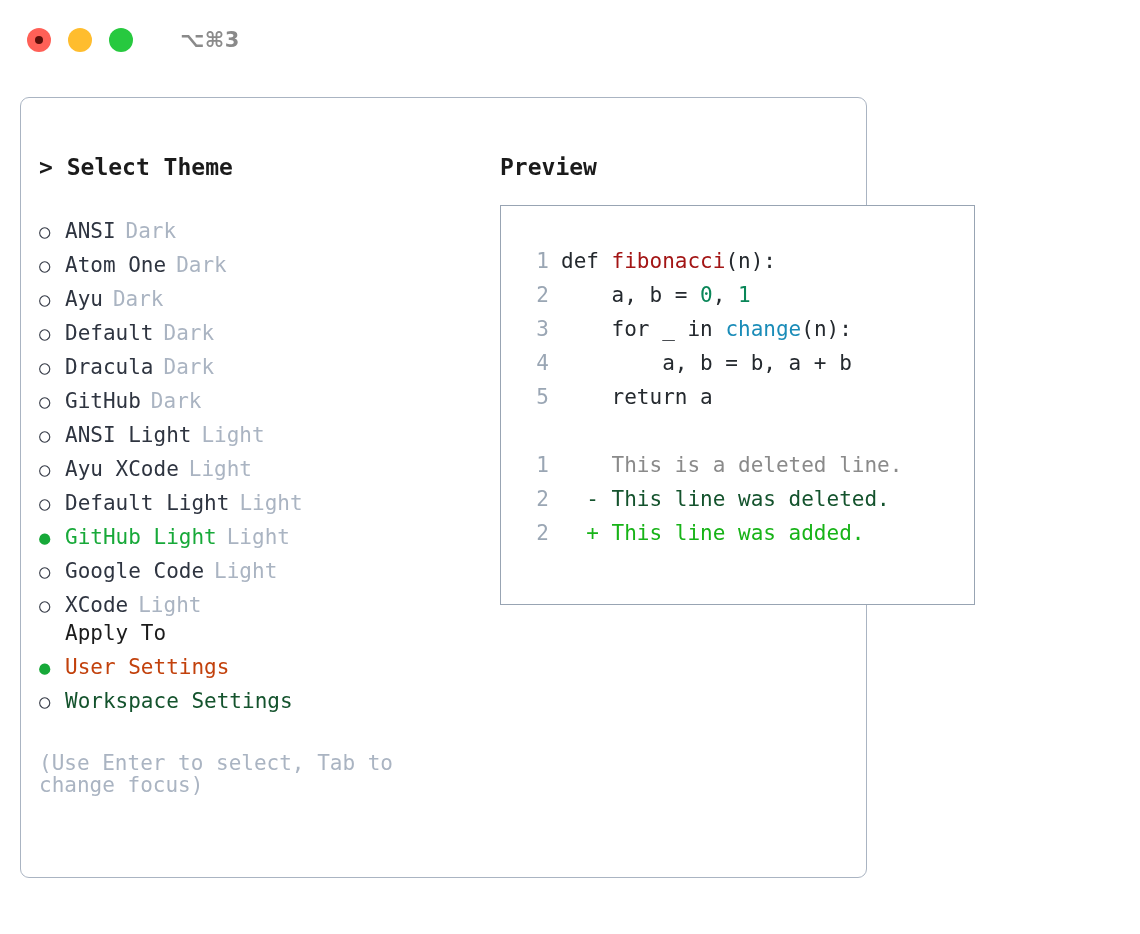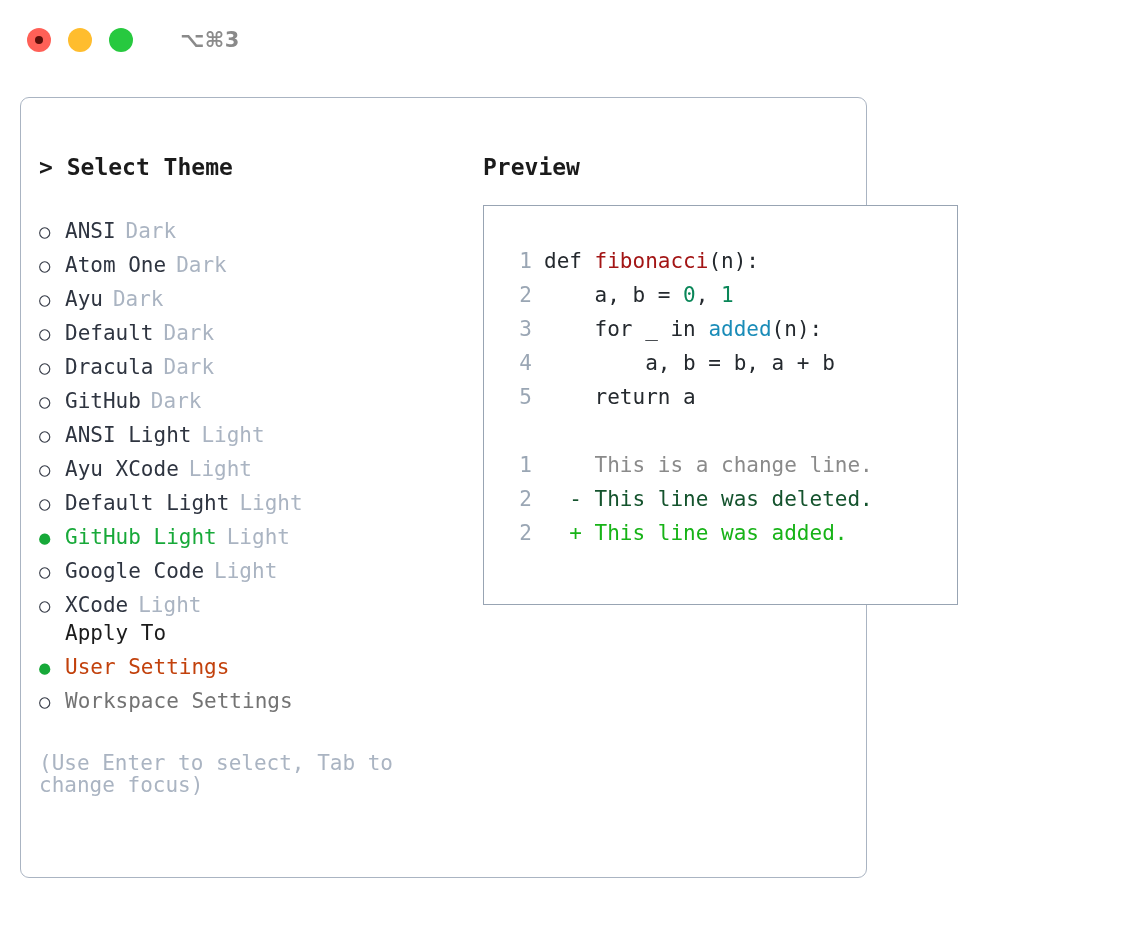--- a/index.html
+++ b/index.html
@@ -137,36 +137,36 @@
     white-space: pre;
   }
   .apply-row {
     display: flex;
     align-items: baseline;
     line-height: 34px;
     height: 34px;
     font-size: 21px;
     white-space: pre;
   }
-  .apply-row .opt-label { color: #737373; }
+  .apply-row .opt-label { color: #14532d; }
   .apply-row.selected .opt-label { color: #c2410c; }
   .apply-row.selected .bullet { color: #17a939; }
 
   .hint {
     margin-top: 34px;
     font-size: 21px;
     line-height: 22px;
     color: #aab4c2;
     width: 404px;
   }
 
   
   .right-col {
     position: absolute;
-    left: 462px;
+    left: 479px;
     top: 52px;
     width: 495px;
   }
   .preview-title {
     font-size: 23px;
     font-weight: 700;
     color: #1b1b1b;
     line-height: 34px;
     white-space: pre;
   }
@@ -257,27 +257,27 @@
         <div class="hint">(Use Enter to select, Tab to change focus)</div>
       </div>
 
       <div class="right-col">
         <div class="preview-title">Preview</div>
 
         <div class="preview-box">
           <div class="code-block">
               <div class="code-line"><span class="lineno">1</span><span class="code-text"><span class="tok-def">def </span><span class="tok-fn">fibonacci</span><span class="tok-plain">(n):</span></span></div>
               <div class="code-line"><span class="lineno">2</span><span class="code-text"><span class="tok-plain">    a, b = </span><span class="tok-num">0</span><span class="tok-plain">, </span><span class="tok-num">1</span></span></div>
-              <div class="code-line"><span class="lineno">3</span><span class="code-text"><span class="tok-plain">    for _ in </span><span class="tok-call">added</span><span class="tok-plain">(n):</span></span></div>
+              <div class="code-line"><span class="lineno">3</span><span class="code-text"><span class="tok-plain">    for _ in </span><span class="tok-call">change</span><span class="tok-plain">(n):</span></span></div>
               <div class="code-line"><span class="lineno">4</span><span class="code-text"><span class="tok-plain">        a, b = b, a + b</span></span></div>
               <div class="code-line"><span class="lineno">5</span><span class="code-text"><span class="tok-plain">    return a</span></span></div>
             </div>
           <div class="diff-gap"></div>
           <div class="diff-block">
-              <div class="code-line diff-line"><span class="lineno">1</span><span class="code-text context">    This is a change line.</span></div>
+              <div class="code-line diff-line"><span class="lineno">1</span><span class="code-text context">    This is a deleted line.</span></div>
               <div class="code-line diff-line"><span class="lineno">2</span><span class="code-text removed">  - This line was deleted.</span></div>
               <div class="code-line diff-line"><span class="lineno">2</span><span class="code-text added">  + This line was added.</span></div>
             </div>
         </div>
       </div>
 
     </div>
   </div>
 </div>
 

